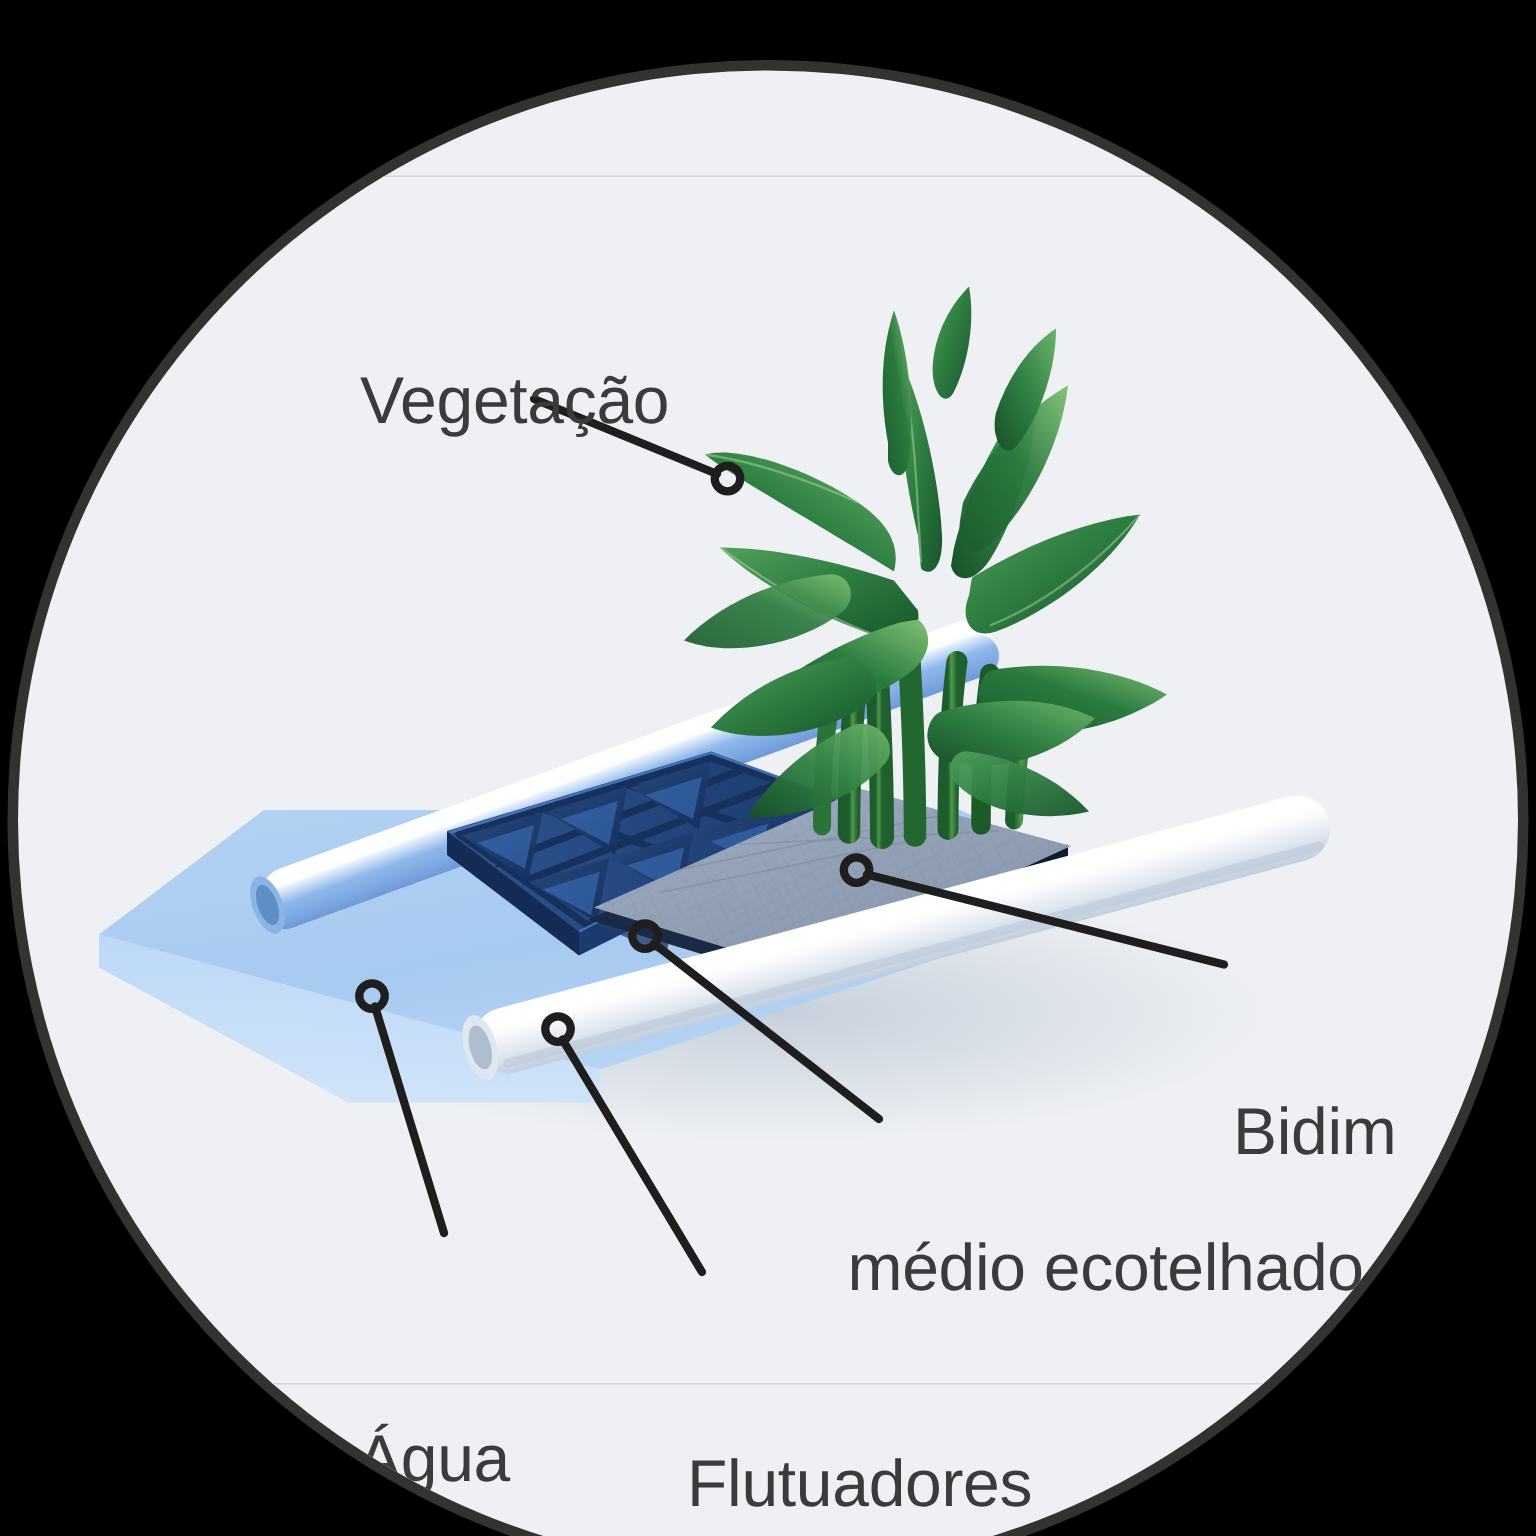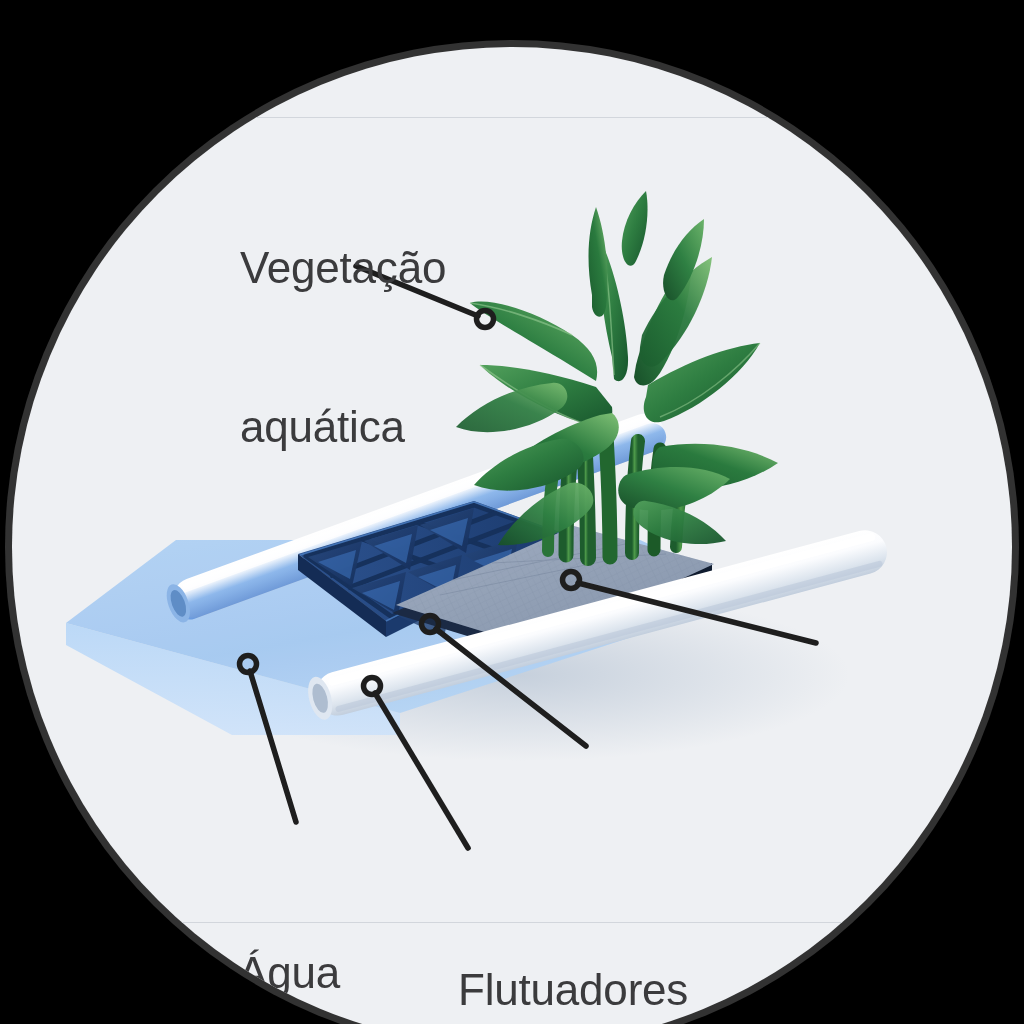--- a/index.html
+++ b/index.html
@@ -249,25 +249,28 @@
         <circle cx="485" cy="284" r="8.5"></circle>
         <circle cx="571" cy="545" r="8.5"></circle>
         <circle cx="430" cy="589" r="8.5"></circle>
         <circle cx="248" cy="629" r="8.5"></circle>
         <circle cx="372" cy="651" r="8.5"></circle>
       </g>
     </svg>
 
     <div class="lbl" style="left:228px;top:88px">
       <div>Vegetação</div>
-      <div>aquática</div>
-    </div>
-
+    </div>
+
+    <div class="lbl" style="left:810px;top:575px">
+      <div>Bidim</div>
+    </div>
 
     <div class="lbl" style="left:553px;top:666px">
+      <div>médio ecotelhado</div>
     </div>
 
     <div class="lbl" style="left:226px;top:793px">
       <div>Água</div>
     </div>
 
     <div class="lbl" style="left:446px;top:810px">
       <div>Flutuadores</div>
     </div>
 

